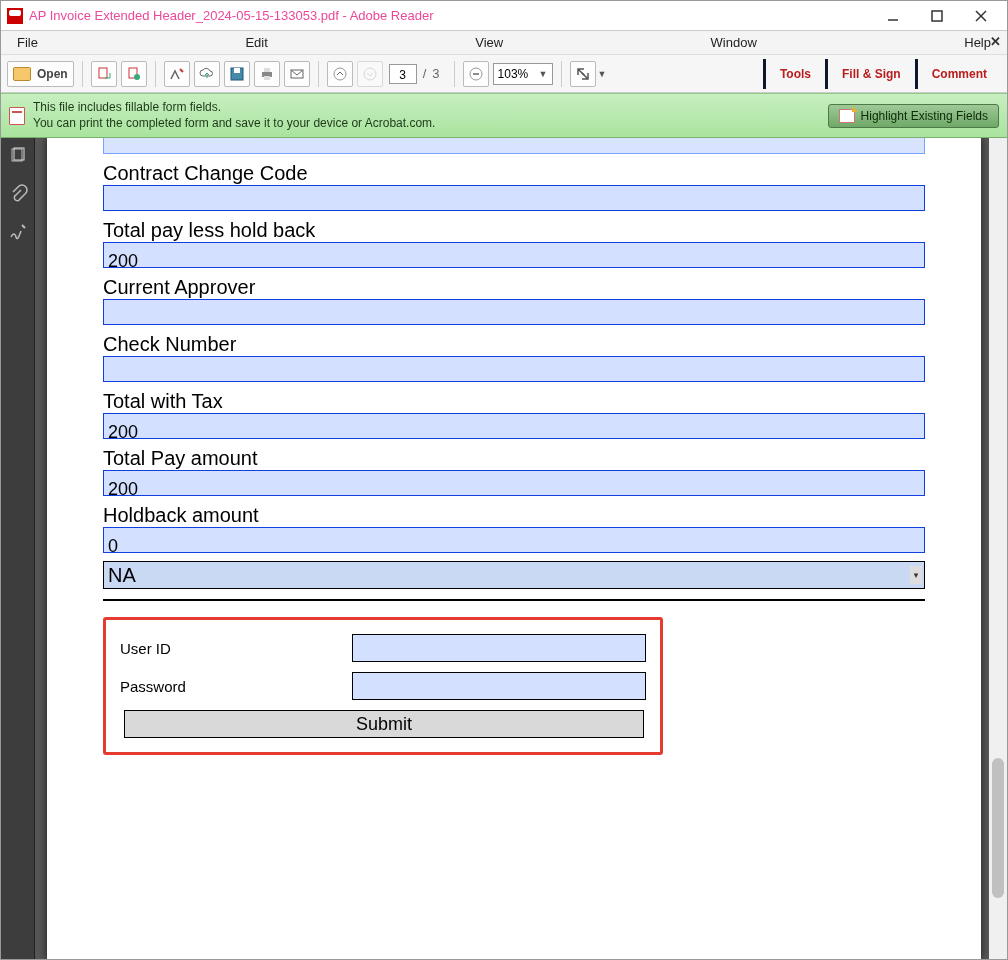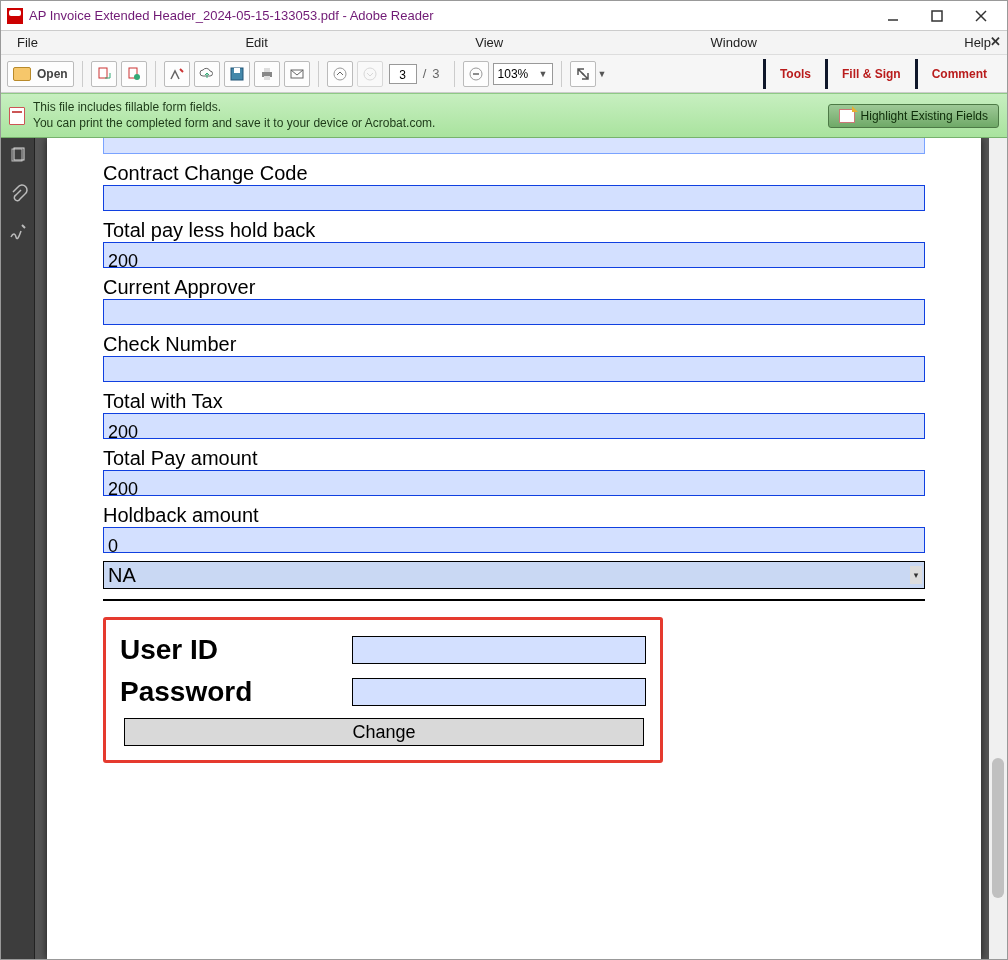--- a/index.html
+++ b/index.html
@@ -27,21 +27,21 @@
   .titlebar .app-icon {
     width: 16px; height: 16px;
     margin-right: 6px;
     background: #c00;
     position: relative;
   }
   .titlebar .app-icon::after{
     content:""; position:absolute; left:2px; right:2px; top:2px; height:6px;
     background:#fff; border-radius:2px;
   }
-  .titlebar .title { flex: 1; color:#701a75; font-size:13px; }
+  .titlebar .title { flex: 1; color:#ec4899; font-size:13px; }
   .titlebar .win-btn {
     width: 44px; height: 28px; display:flex; align-items:center; justify-content:center;
     font-size:14px; color:#333;
   }
   .menubar {
     height: 24px;
     background: #f4f4f4;
     display: flex;
     align-items: center;
     padding: 0 6px;
@@ -173,21 +173,21 @@
   }
   .hr-line { border-top:2px solid #000; margin-top:10px; }
   .submit-box {
     margin-top:16px;
     border:3px solid #e53a2f;
     border-radius:3px;
     padding:14px 14px 14px 14px;
     width:560px;
   }
   .cred-row { display:flex; align-items:center; margin-bottom:10px; }
-  .cred-row .clabel { width:232px; font-size:28px;font-weight:bold; }
+  .cred-row .clabel { width:232px; font-size:15px; }
   .cred-row .cfield {
     flex:1; height:28px; border:1.5px solid #000; background:#d3e0ff;
   }
   .submit-btn {
     margin-left:4px;
     width:520px; height:28px; background:#d9d9d9; border:1.5px solid #000;
     font-size:18px; display:flex; align-items:center; justify-content:center;
     font-family: Arial, sans-serif;
   }
   .scrollbar {
@@ -403,21 +403,21 @@
 
         <div class="submit-box">
           <div class="cred-row">
             <div class="clabel">User ID</div>
             <div class="cfield"></div>
           </div>
           <div class="cred-row">
             <div class="clabel">Password</div>
             <div class="cfield"></div>
           </div>
-          <div class="submit-btn">Change</div>
+          <div class="submit-btn">Submit</div>
         </div>
 
       </div>
     </div>
     <div class="scrollbar">
       <div class="thumb"></div>
     </div>
   </div>
 </div>
 

